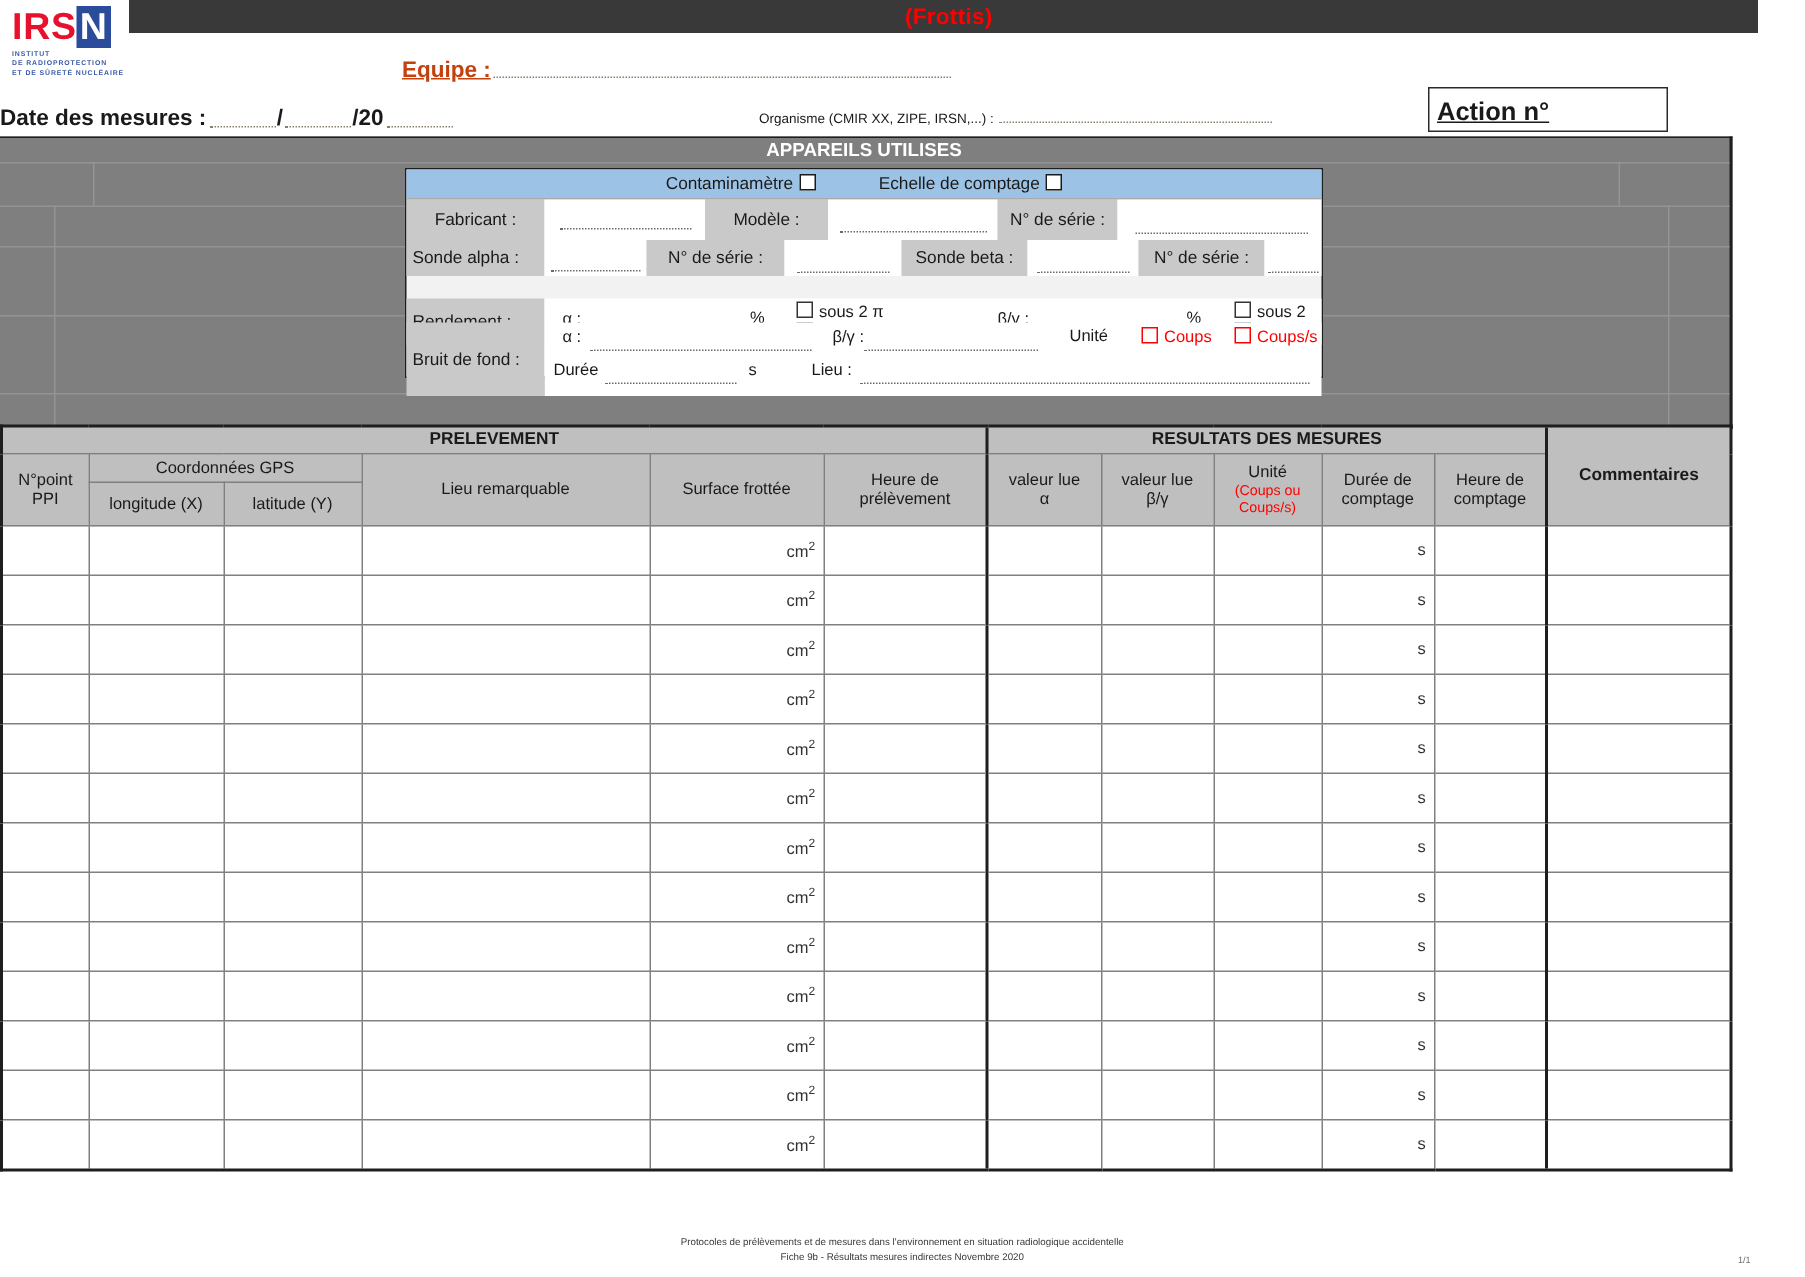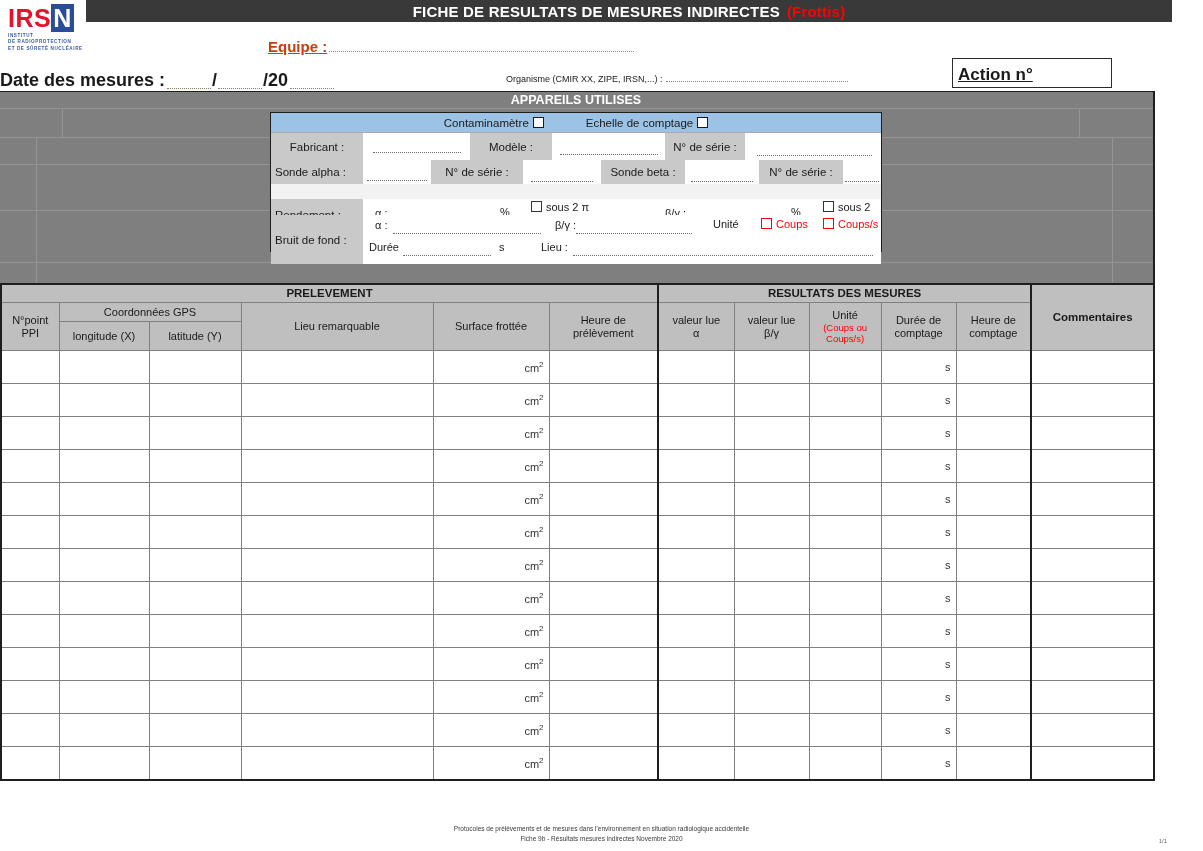--- a/index.html
+++ b/index.html
@@ -84,21 +84,21 @@
   }
   .dotline {
     border-bottom: 1px dotted #8a7f6d;
     display: inline-block;
     height: 9px;
   }
   .date-line {
     position: absolute;
     left: 0px;
     top: 70px;
-    font-size: 18px;
+    font-size: 15px;
     font-weight: bold;
     display: flex;
     align-items: flex-end;
   }
   .organisme-line {
     position: absolute;
     left: 506px;
     top: 72px;
     font-size: 9px;
     display: flex;
@@ -309,21 +309,20 @@
 <div class="logo-wrap">
   <div class="logo-main"><span class="logo-irs">IRS</span><span class="logo-n">N</span></div>
   <div class="logo-sub">
     <div>INSTITUT</div>
     <div>DE  RADIOPROTECTION</div>
     <div>ET DE SÛRETÉ NUCLÉAIRE</div>
   </div>
 </div>
 
 <div class="banner">
-  <span>FICHE DE RESULTATS DE MESURES INDIRECTES</span>
   <span class="frottis">(Frottis)</span>
 </div>
 
 <div class="equipe-line">
   <span class="equipe-lbl">Equipe :</span>
   <span class="dotline" style="width:305px;margin-left:2px;margin-bottom:3px;"></span>
 </div>
 
 <div class="date-line">
   <span>Date des mesures :</span>

